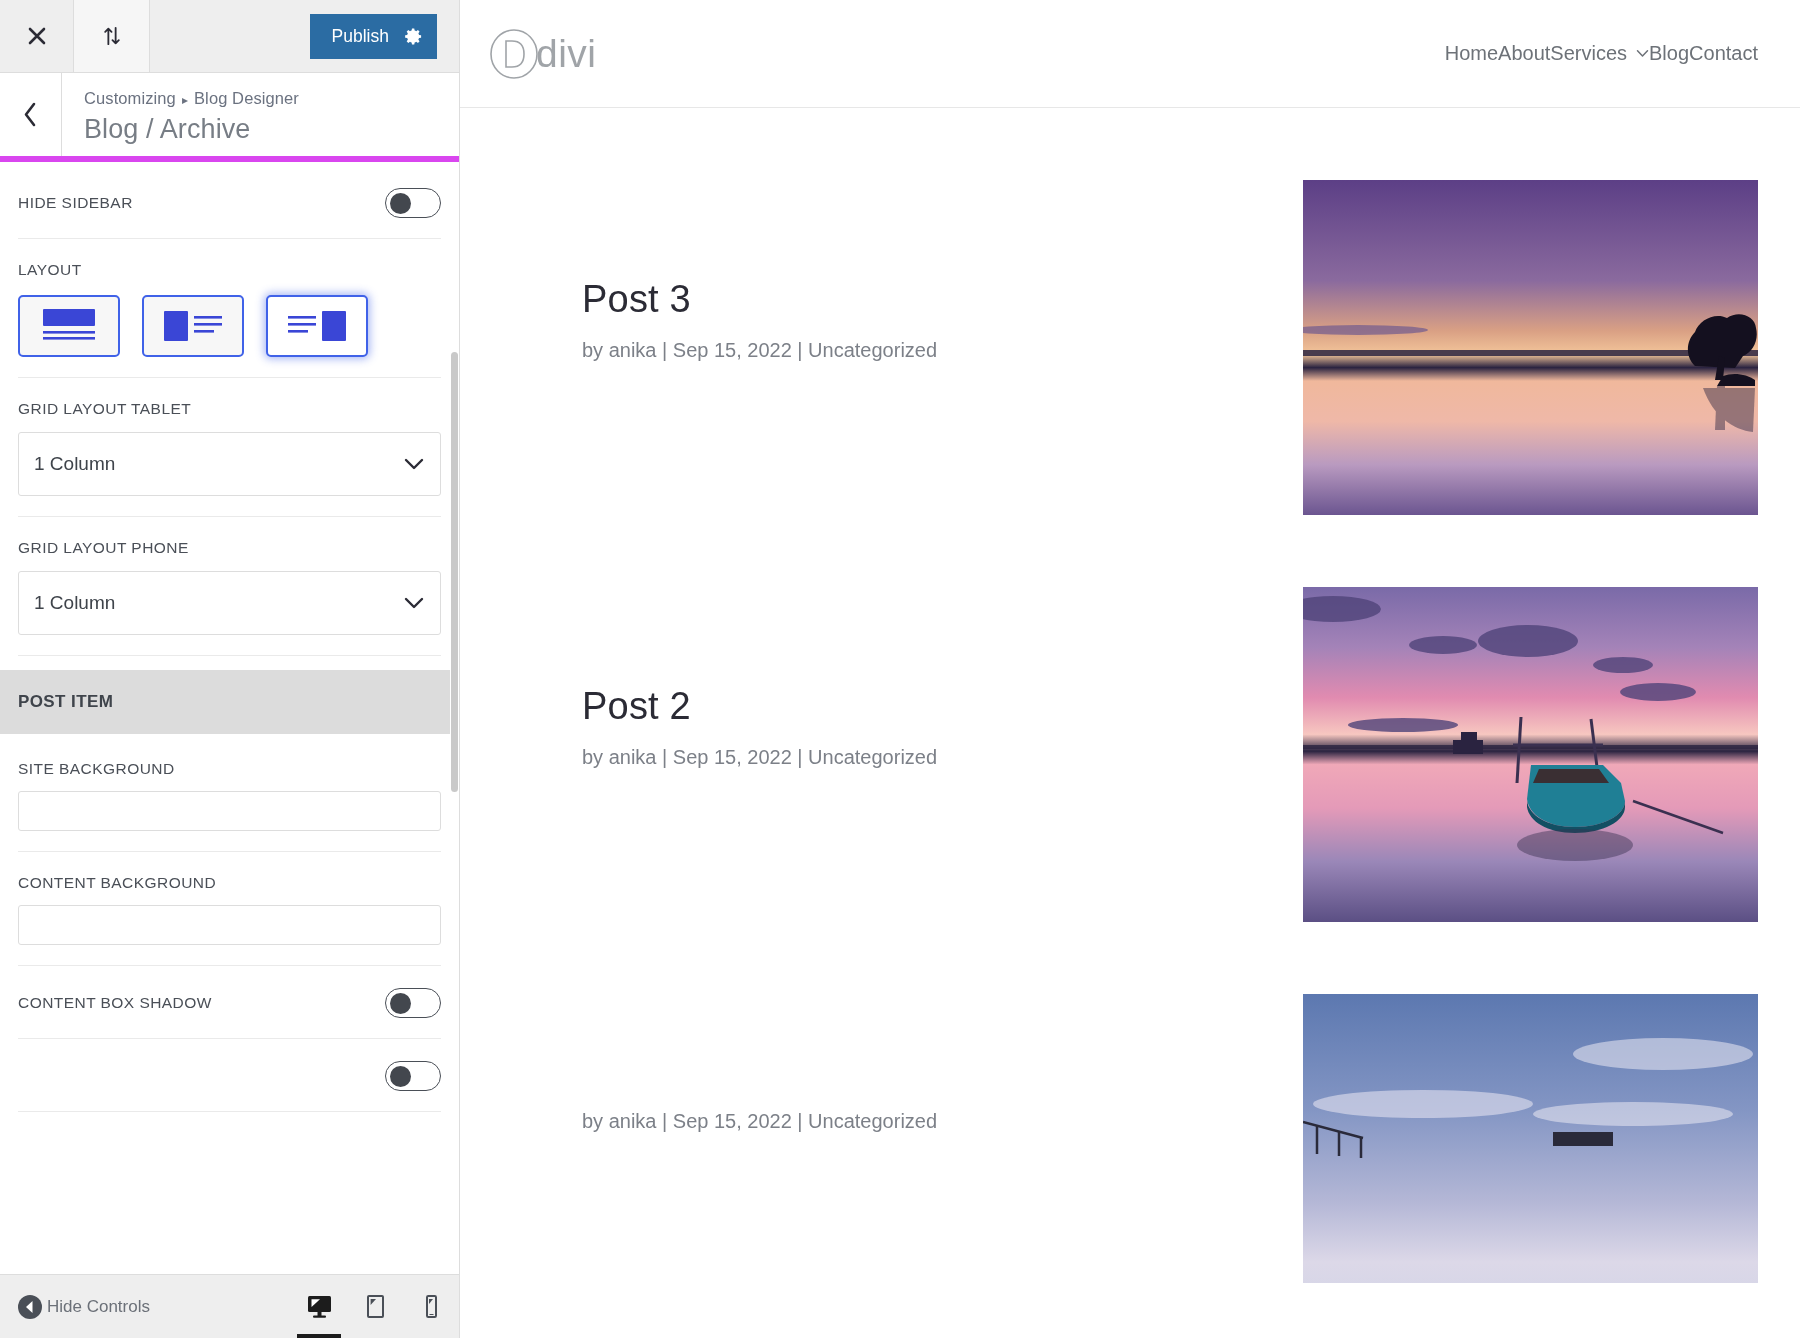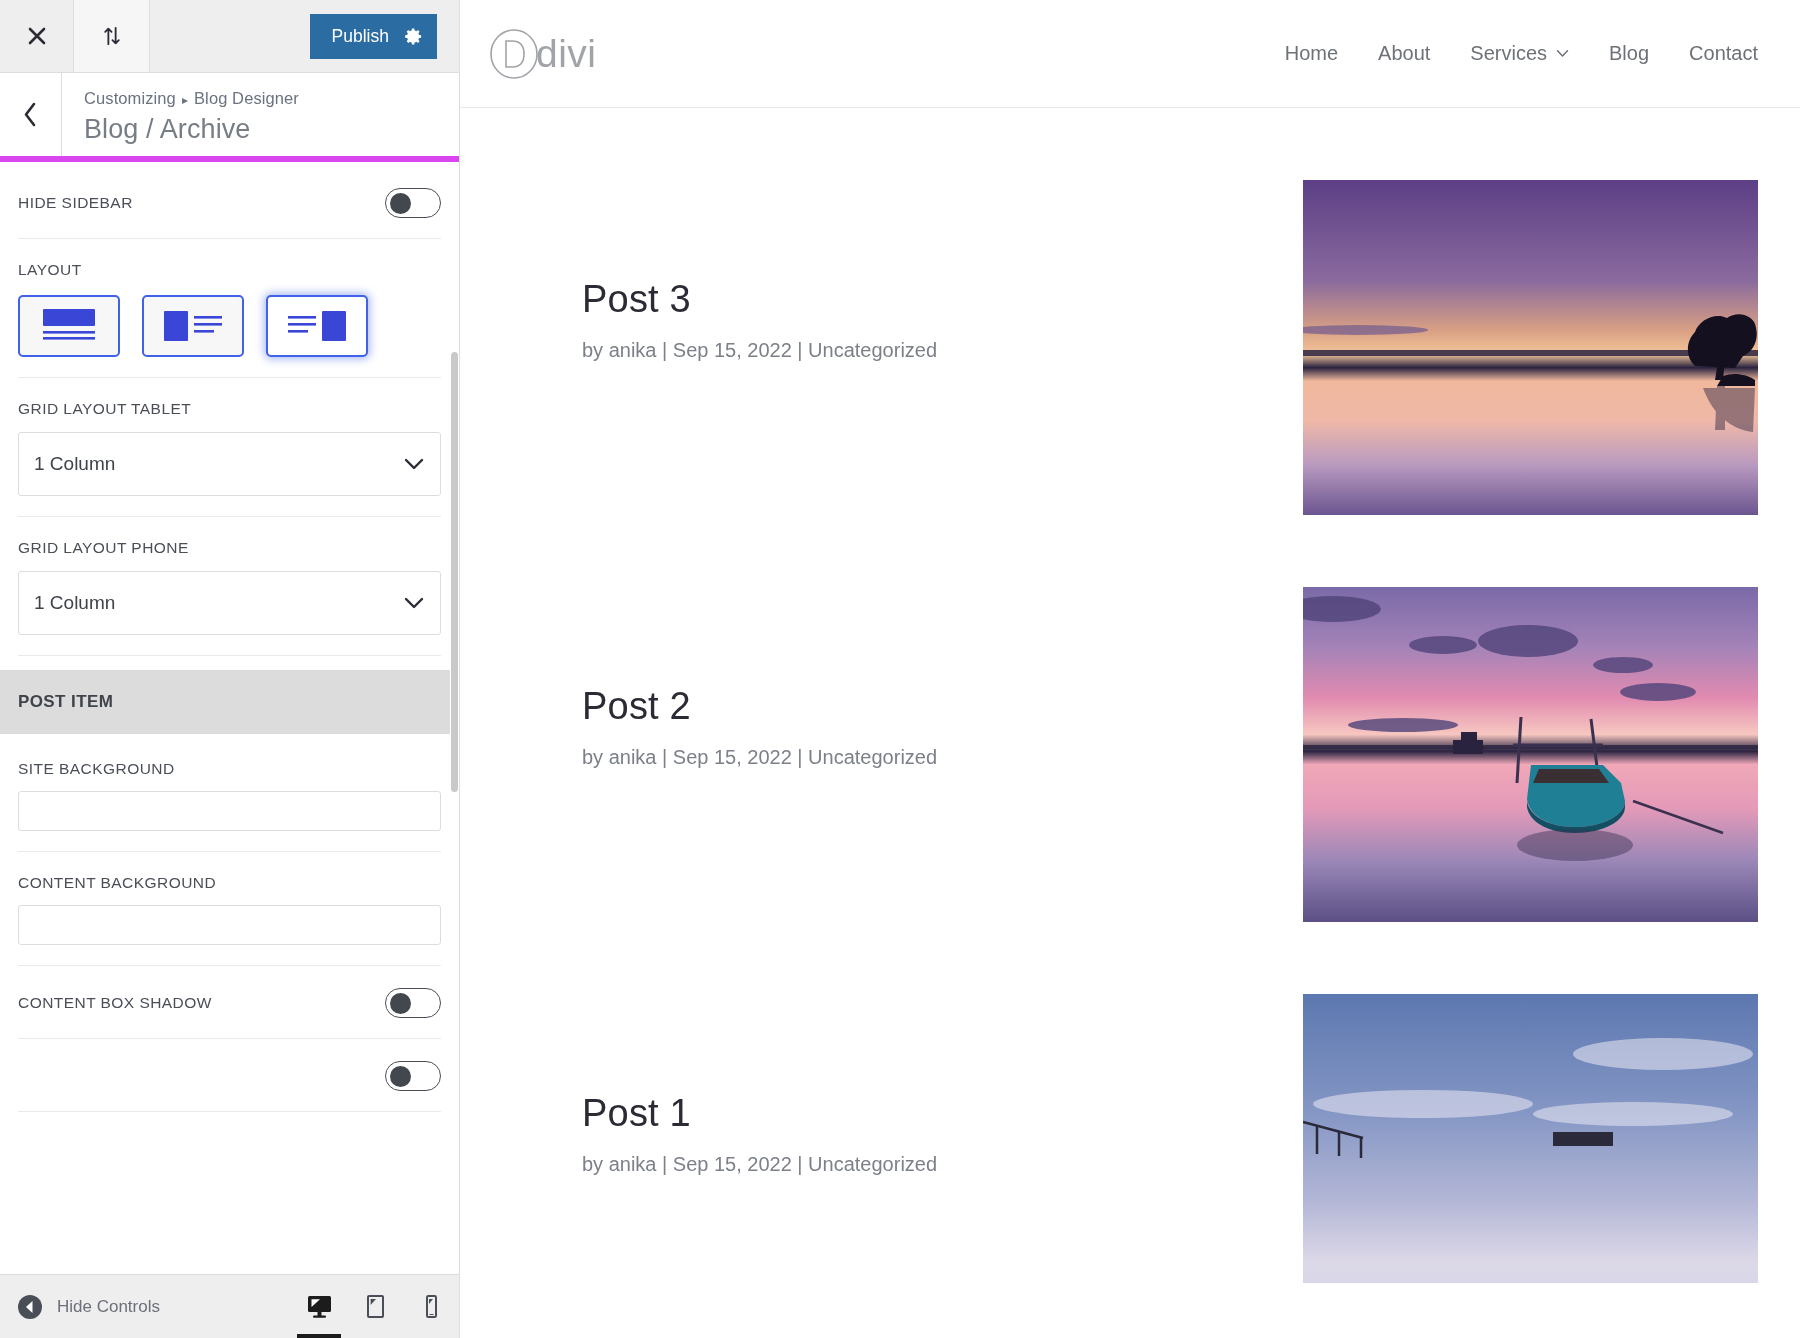--- a/index.html
+++ b/index.html
@@ -175,21 +175,21 @@
   }
   .slider-reset { width: 24px; height: 24px; cursor: pointer; }
 
   
   .cz-bottombar {
     height: 64px; background: #eee; border-top: 1px solid #ddd;
     display: flex; align-items: center; flex: 0 0 auto;
     position: relative;
   }
   .hide-controls {
-    display: flex; align-items: center; gap: 14px;
+    display: flex; align-items: center; gap: 4px;
     padding-left: 17px; cursor: pointer;
   }
   .hide-controls svg { width: 26px; height: 26px; }
   .hide-controls span { font-size: 17px; color: #6b7078; }
   .devices { margin-left: auto; display: flex; align-items: center; }
   .device-btn {
     width: 56px; height: 64px; display: flex;
     align-items: center; justify-content: center; cursor: pointer;
     position: relative;
   }
@@ -210,21 +210,21 @@
     border-bottom: 1px solid #e7e7e7;
     padding: 0 42px 0 0;
     background: #fff;
   }
   .brand { display: flex; align-items: center; margin-left: 28px; }
   .brand-mark { width: 52px; height: 52px; }
   .brand-text {
     font-size: 39px; color: #a0a4a8; font-weight: 300;
     margin-left: -4px; letter-spacing: .5px;
   }
-  .site-nav { margin-left: auto; display: flex; align-items: flex-end; gap: 40px; }
+  .site-nav { margin-left: auto; display: flex; align-items: flex-end; }
   .nav-item {
     font-size: 20px; color: #6d7278; cursor: pointer;
     display: flex; align-items: center; gap: 9px; font-weight: 400;
   }
   .nav-caret { width: 13px; height: 9px; }
 
   .posts { flex: 1 1 auto; padding: 0 42px 0 0; overflow: hidden; }
   .post {
     display: flex; align-items: flex-start;
     padding: 72px 0 0 0; position: relative;
@@ -543,21 +543,20 @@
             <path d="M236 182 L296 182 L306 196 L230 196 Z" fill="#3a2f33"></path>
             <path d="M224 214 C226 228 244 240 272 240 C300 240 322 228 322 214 L322 220 C322 234 300 246 272 246 C244 246 226 234 224 220 Z" fill="#134f63"></path>
             <path d="M330 214 L420 246" stroke="#3a3050" stroke-width="2.5" fill="none"></path>
             <ellipse cx="272" cy="258" rx="58" ry="16" fill="#3a3050" opacity=".45"></ellipse>
           </svg>
         </div>
       </article>
 
       <article class="post">
         <div class="post-text">
-          <h2 class="post-title">Post 1</h2>
           <div class="post-meta">by anika | Sep 15, 2022 | Uncategorized</div>
         </div>
         <div class="post-thumb">
           <svg viewBox="0 0 455 335" preserveAspectRatio="none">
             <defs>
               <linearGradient id="g3" x1="0" y1="0" x2="0" y2="1">
                 <stop offset="0" stop-color="#5c78b0"></stop>
                 <stop offset="0.35" stop-color="#8496c4"></stop>
                 <stop offset="0.62" stop-color="#b4b7d6"></stop>
                 <stop offset="0.80" stop-color="#dcd8e8"></stop>

